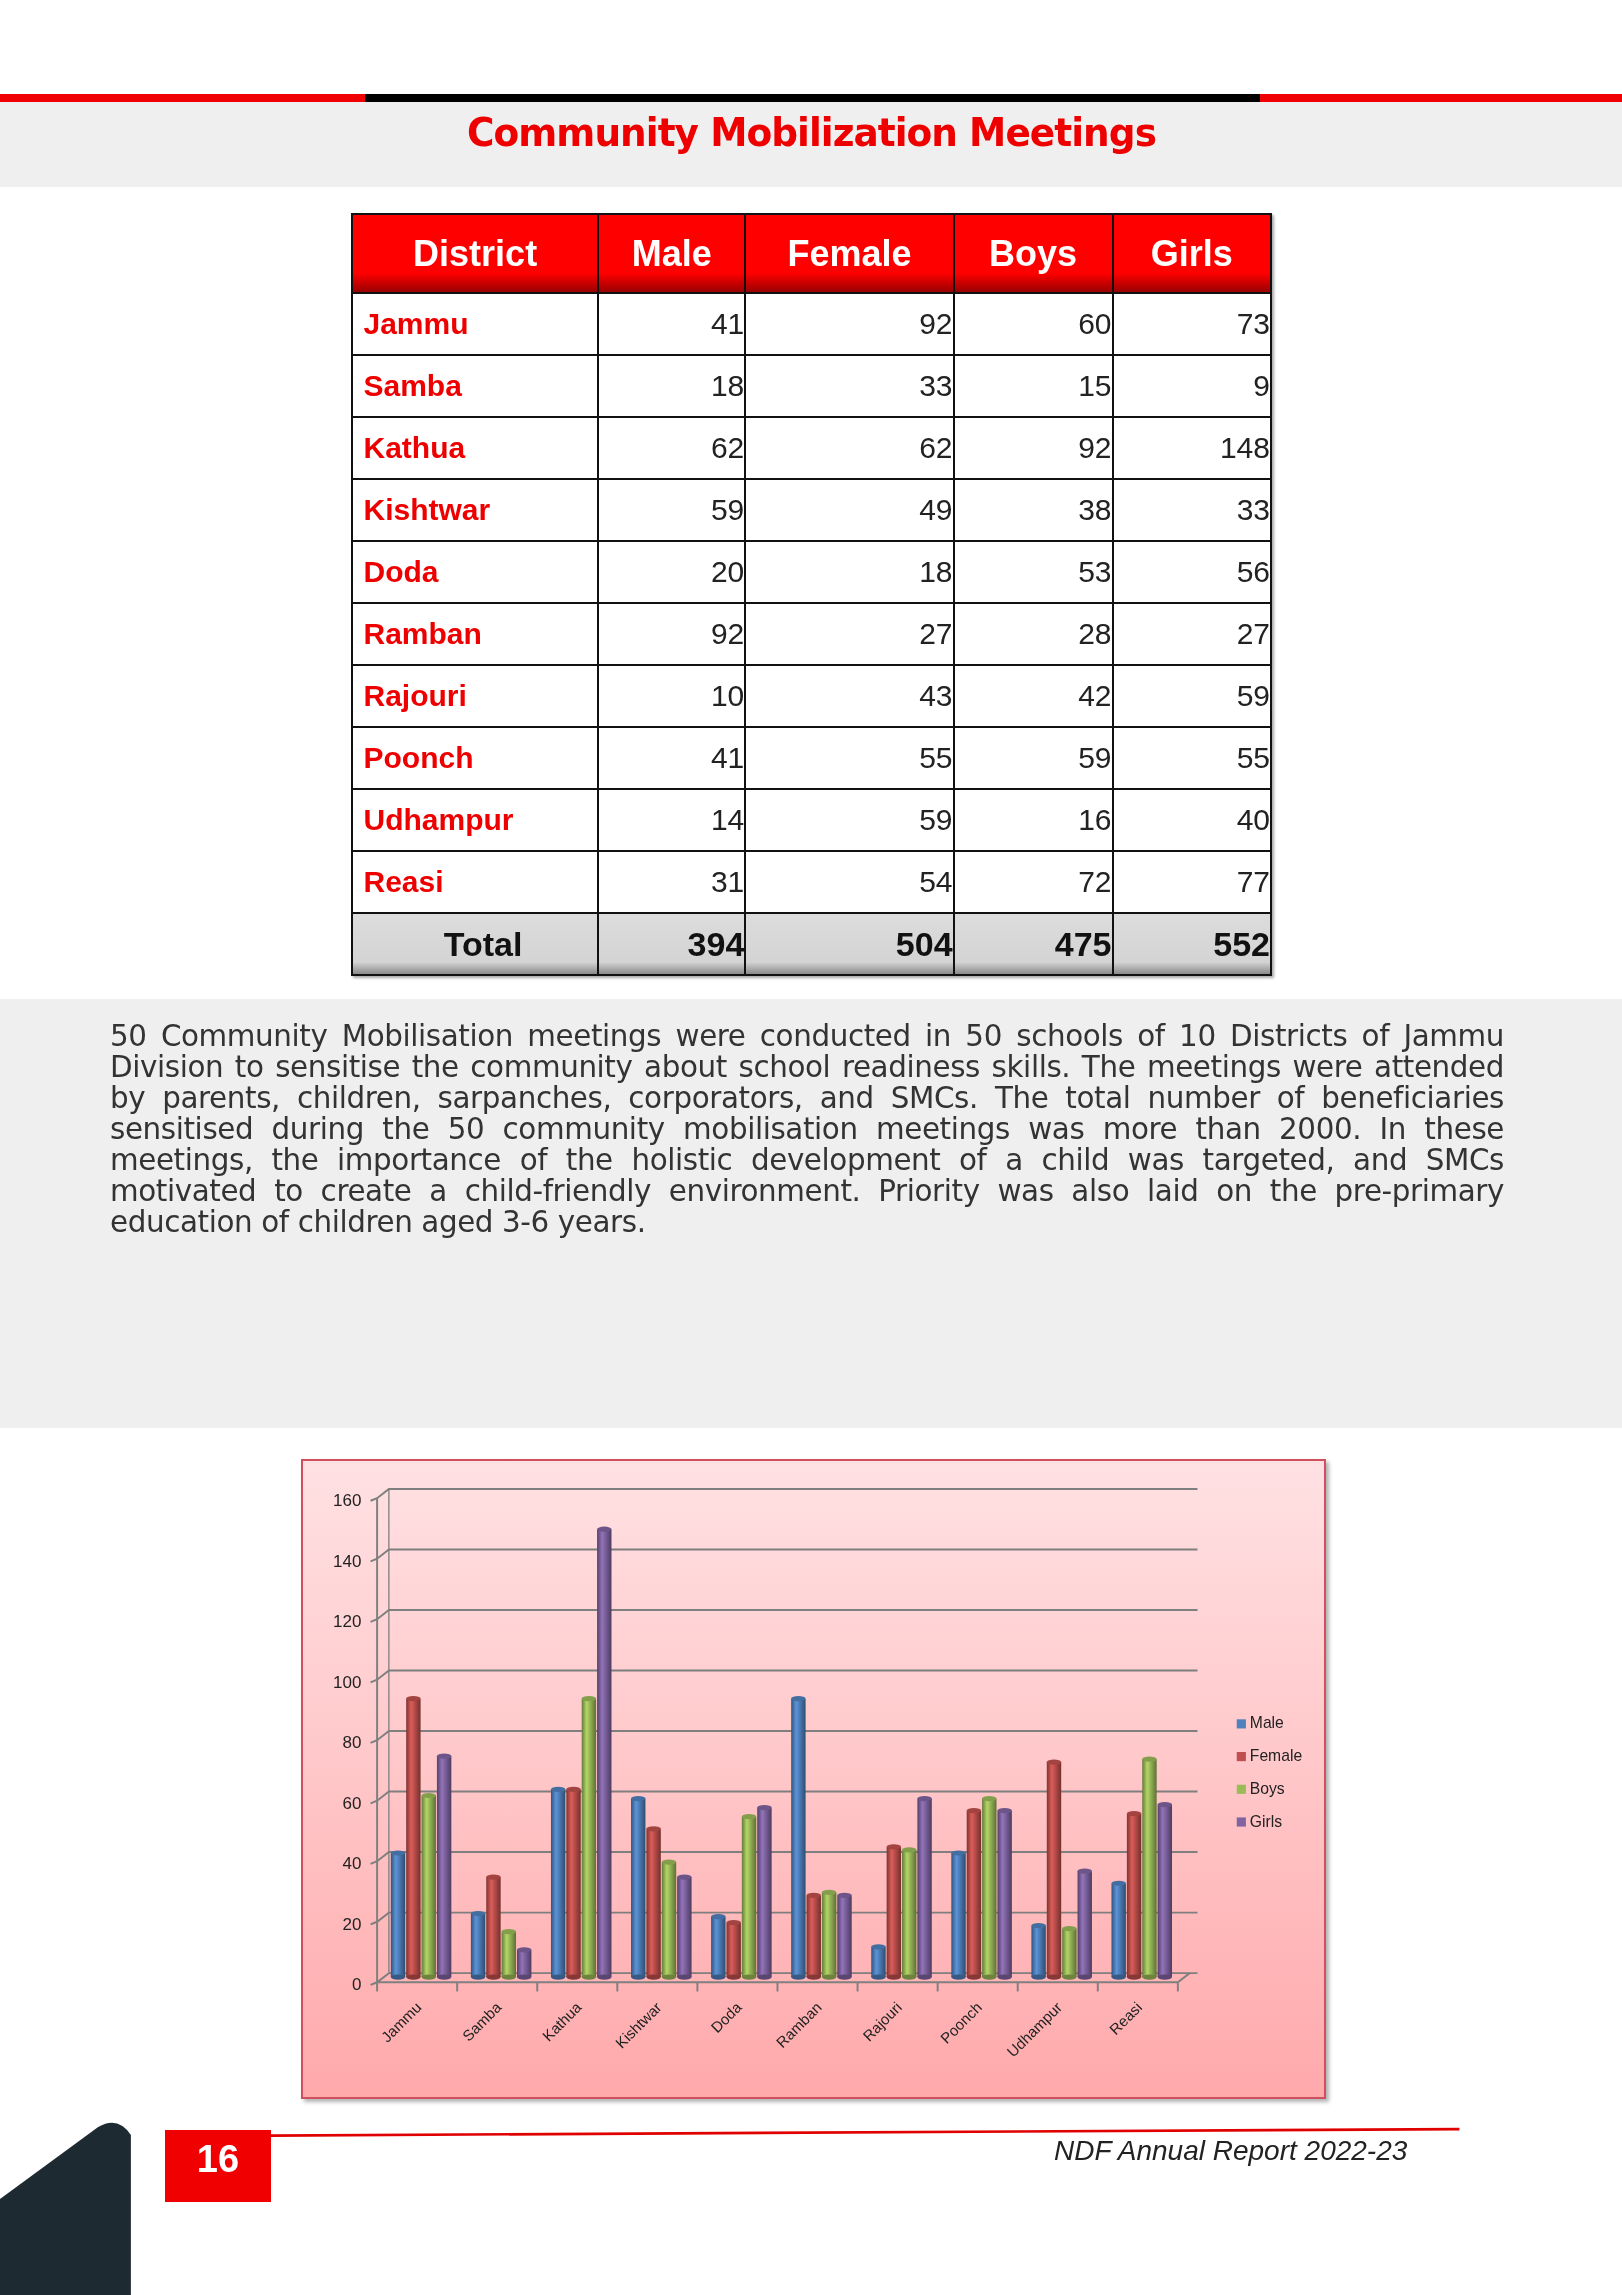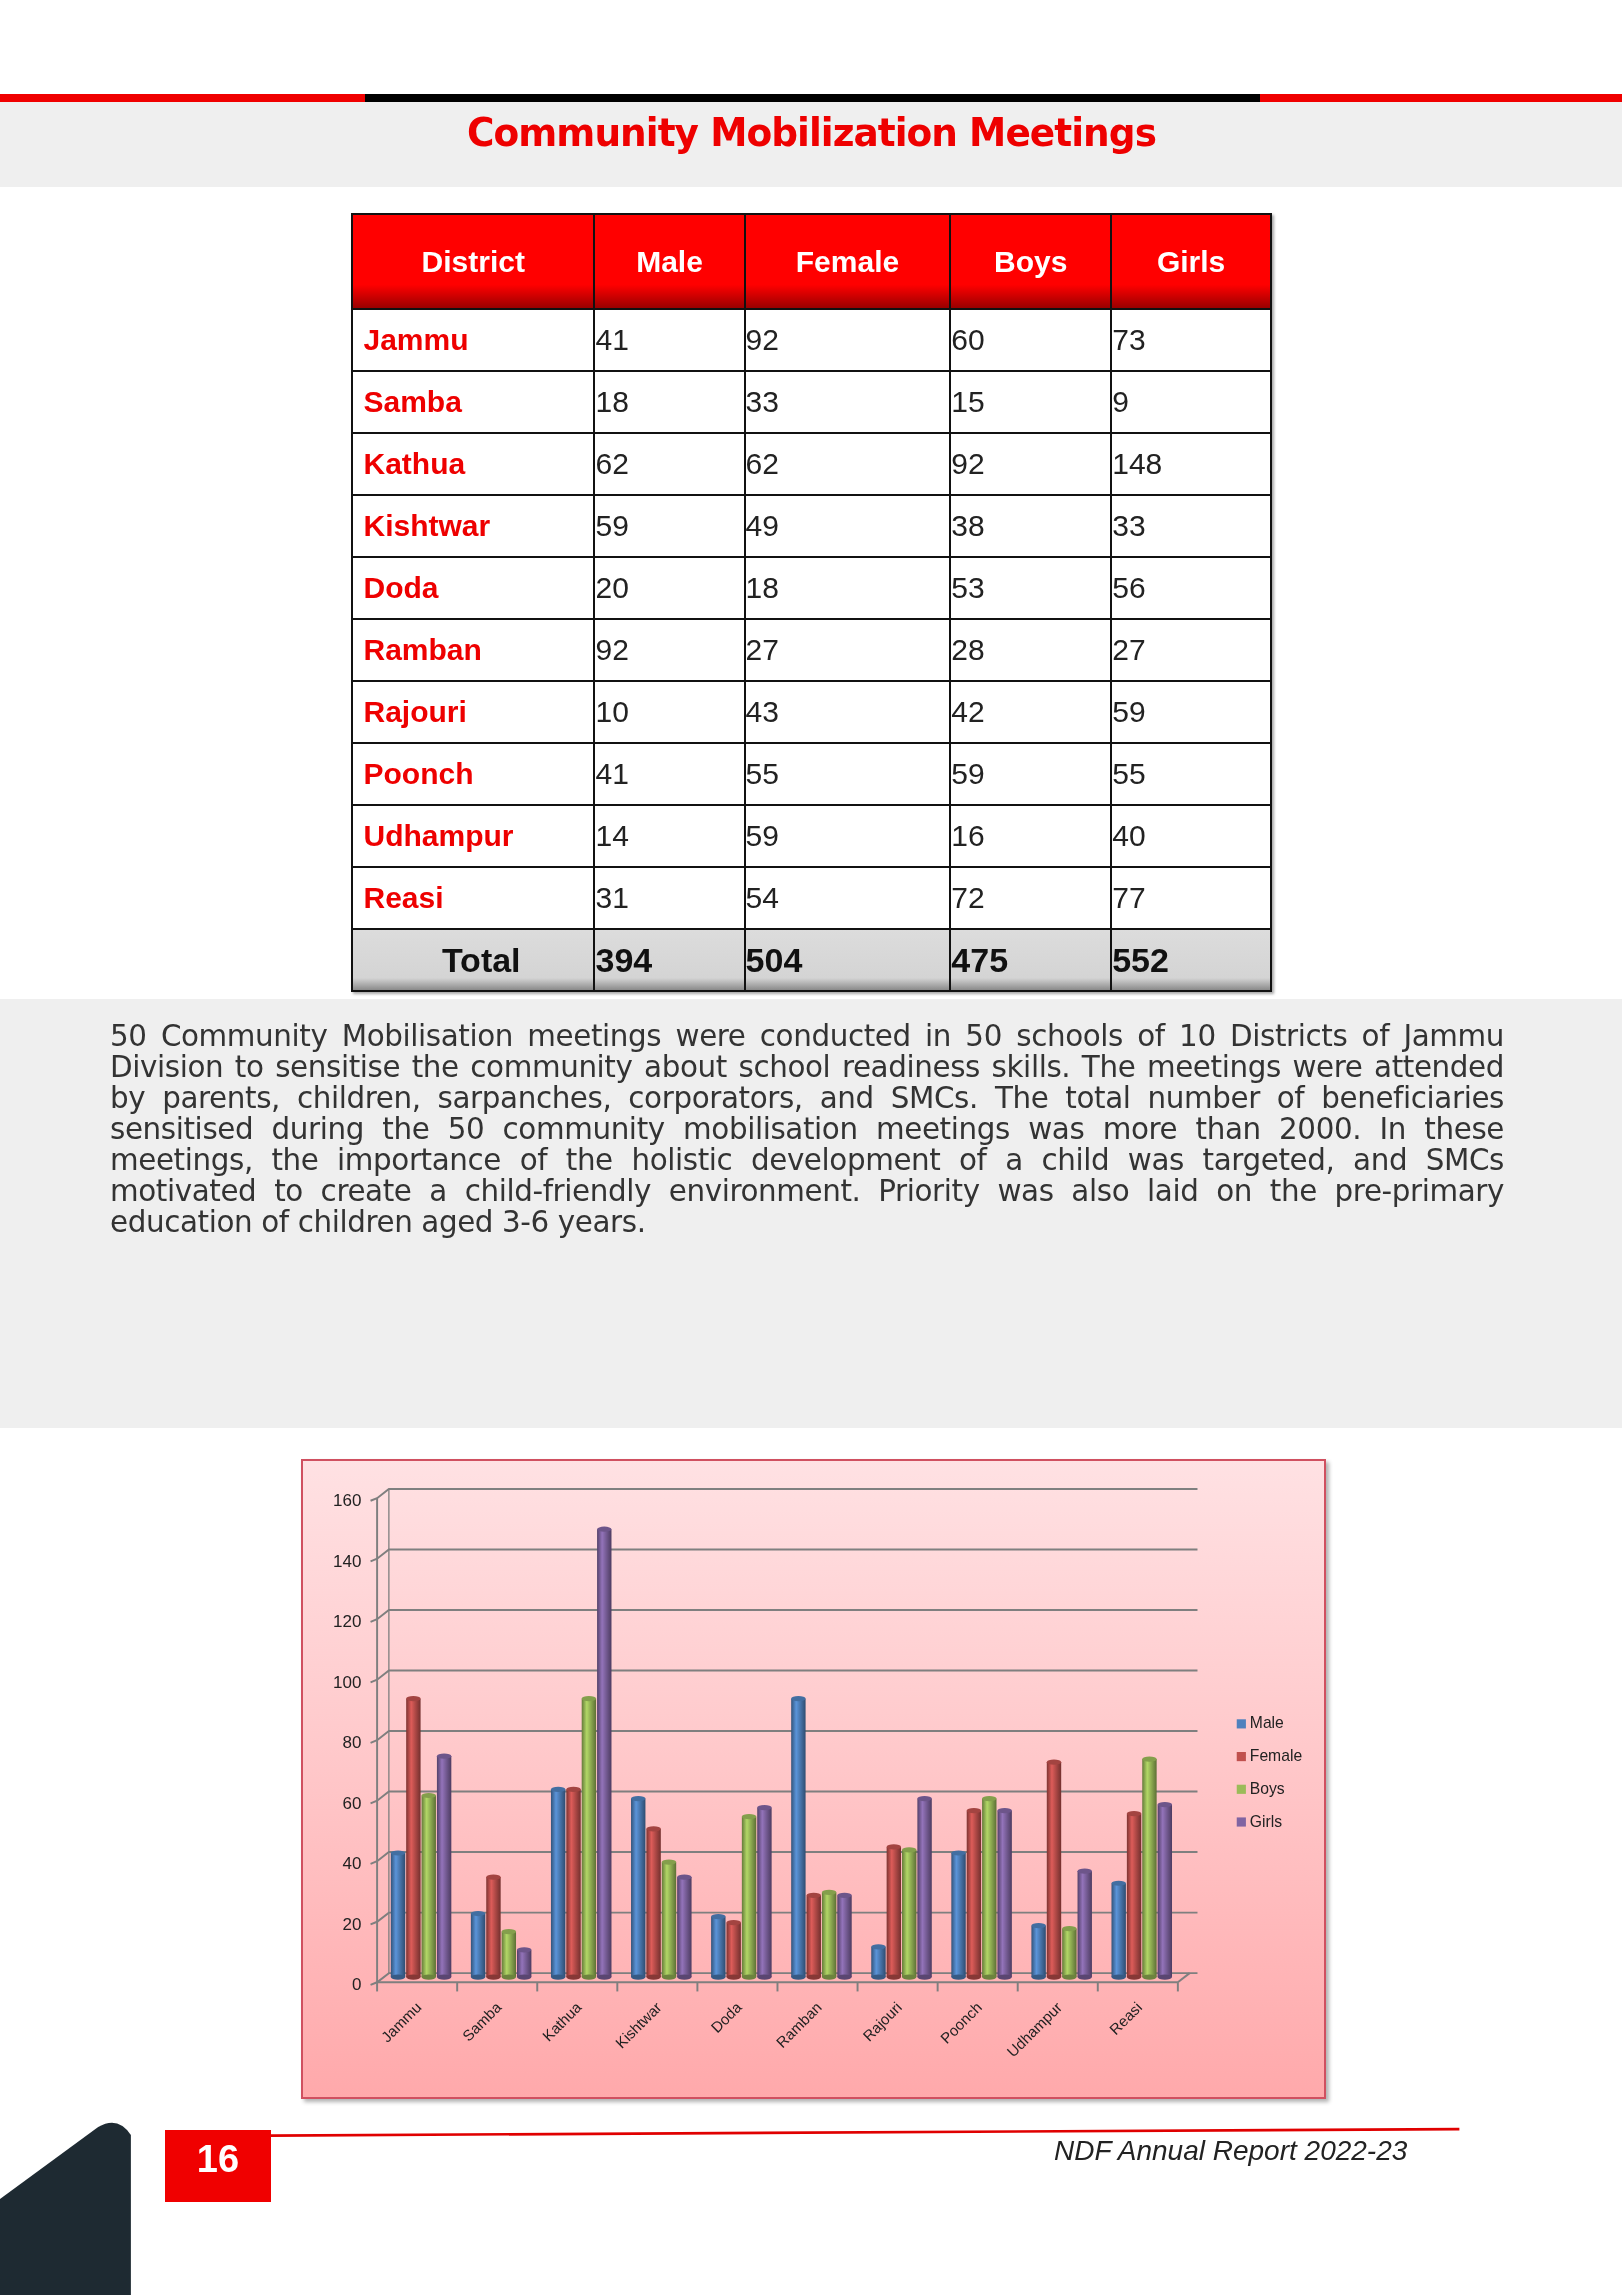--- a/index.html
+++ b/index.html
@@ -4,22 +4,22 @@
 <style>
   html, body { margin:0; padding:0; }
   body { width:1623px; height:2295px; position:relative; background:#ffffff; overflow:hidden; font-family:"Liberation Sans", sans-serif; }
   .topbar { position:absolute; left:0; top:94px; width:1623px; height:7.9px; }
   .topbar .seg-red1 { position:absolute; left:0; top:0; width:365px; height:7.9px; background:#f00000; }
   .topbar .seg-black { position:absolute; left:365px; top:0; width:895px; height:7.9px; background:#000; }
   .topbar .seg-red2 { position:absolute; left:1260px; top:0; width:363px; height:7.9px; background:#f00000; }
   .title-band { position:absolute; left:0; top:102px; width:1623px; height:85px; background:#efefef; }
   .title { position:absolute; left:0; top:110px; width:1623px; text-align:center; font-family:"DejaVu Sans", sans-serif; font-weight:bold; font-size:39px; color:#ee0000; letter-spacing:-1px; transform:scaleX(0.96); }
   table.data { position:absolute; left:351px; top:213px; width:921px; border-collapse:collapse; font-family:"Liberation Sans", sans-serif; box-shadow:2px 2px 2.6px rgba(0,0,0,0.35); }
-  table.data th { height:61px; background:linear-gradient(#ff0000 0%, #f00 75%, #9a0000 100%); color:#fff; font-size:30px; font-weight:bold; border:2px solid #111; padding:16px; }
-  table.data td { height:60px; border:2px solid #111; font-size:30px; color:#222; text-align:left; padding:0; background:#fff; }
+  table.data th { height:61px; background:linear-gradient(#ff0000 0%, #f00 75%, #9a0000 100%); color:#fff; font-size:36px; font-weight:bold; border:2px solid #111; padding:8px; }
+  table.data td { height:60px; border:2px solid #111; font-size:30px; color:#222; text-align:right; padding:0; background:#fff; }
   table.data td.district { text-align:left; padding-left:10.5px; color:#ee0000; font-weight:bold; font-size:30px; }
   table.data tr.total td { background:linear-gradient(#dcdcdc 0%, #d4d4d4 80%, #8a8a8a 100%); font-weight:bold; font-size:34px; color:#111; height:60px; }
   table.data tr.total td.district { text-align:center; color:#111; padding-left:16px; font-size:34px; }
   .para-band { position:absolute; left:0; top:999px; width:1623px; height:429px; background:#efefef; }
   .para { position:absolute; left:110px; top:1021px; width:1394px; font-family:"DejaVu Sans", sans-serif; font-size:29.4px; line-height:31px; color:#333; text-align:justify; letter-spacing:-0.4px; }
   .chart-frame { position:absolute; left:301px; top:1459px; width:1021px; height:636px; border:2px solid #d05060; background:linear-gradient(#ffe1e3 0%, #ffc9cb 45%, #ffa9ab 100%); box-shadow:2.6px 3.3px 3.9px rgba(0,0,0,0.3); }
   svg.chart { position:absolute; left:0; top:0; width:1623px; height:2295px; pointer-events:none; }
   .page-num-box { position:absolute; left:165px; top:2130px; width:106px; height:72px; background:#f00000; }
   .page-num { position:absolute; left:165px; top:2138px; width:106px; text-align:center; color:#fff; font-weight:bold; font-size:38px; font-family:"Liberation Sans", sans-serif; }
   .report-name { position:absolute; left:1054px; top:2135px; font-family:"Liberation Sans", sans-serif; font-style:italic; font-size:28px; color:#222; }

